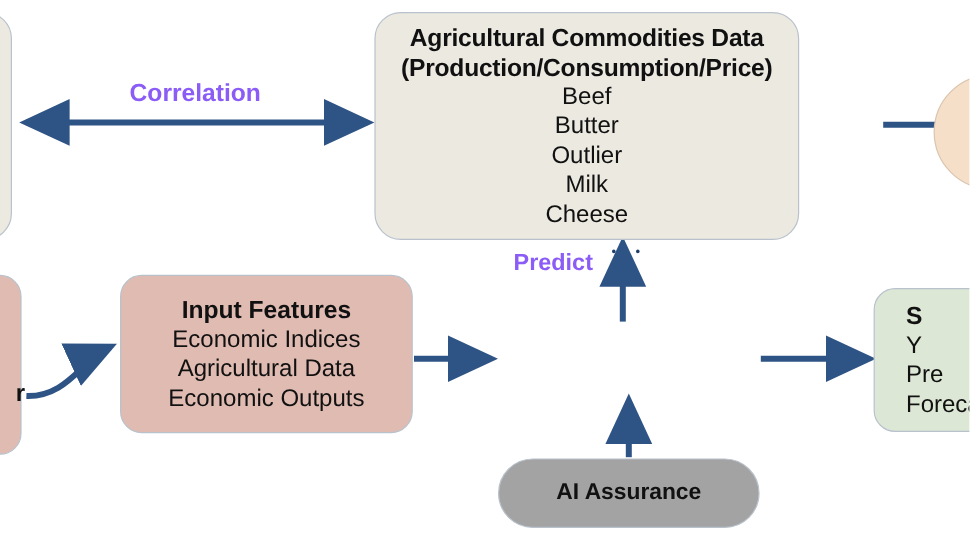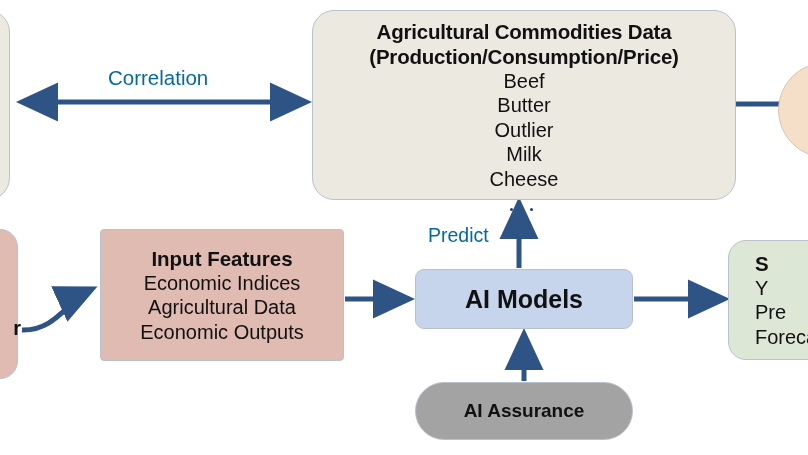--- a/index.html
+++ b/index.html
@@ -33,21 +33,21 @@
     font-weight: bold;
   }
   .node .line {
     font-weight: normal;
   }
 
   
   #agri-commodities-node {
     left: 312px;
     top: 10px;
-    width: 424px;
+    width: 354px;
     height: 190px;
     background: #ECE9E1;
     border-radius: 22px;
     font-size: 20px;
     padding: 6px 10px;
   }
   #agri-commodities-node .title {
     font-size: 20.5px;
     letter-spacing: -0.2px;
   }
@@ -76,21 +76,21 @@
     border: 1.5px solid #d9c4ad;
   }
 
   
   #input-features-node {
     left: 100px;
     top: 229px;
     width: 244px;
     height: 132px;
     background: #E0BBB2;
-    border-radius: 4px;
+    border-radius: 18px;
     font-size: 20px;
   }
   #input-features-node .title { font-size: 20.5px; }
 
   
   #left-salmon-node {
     left: -80px;
     top: 229px;
     width: 98px;
     height: 150px;
@@ -140,37 +140,37 @@
     border-radius: 18px;
     font-size: 20px;
     align-items: flex-start;
     padding-left: 26px;
   }
   #output-node .title { font-size: 20.5px; }
 
   
   .edge-label {
     position: absolute;
-    font-weight: normal;
-    color: #0369a1;
+    font-weight: bold;
+    color: #8b5cf6;
     white-space: nowrap;
   }
   #correlation-label {
     left: 108px;
     top: 66px;
     font-size: 20.5px;
   }
   #causation-label {
     left: 110px;
     top: 125px;
     font-size: 20.5px;
   }
   #predict-label {
     left: 428px;
-    top: 224px;
+    top: 208px;
     font-size: 19.5px;
   }
 
   svg.edges {
     position: absolute;
     left: 0;
     top: 0;
     width: 808px;
     height: 455px;
     pointer-events: none;
@@ -234,23 +234,20 @@
     <span class="clip-text">r</span>
   </div>
 
   <div class="node" id="input-features-node">
     <div class="title">Input Features</div>
     <div class="line">Economic Indices</div>
     <div class="line">Agricultural Data</div>
     <div class="line">Economic Outputs</div>
   </div>
 
-  <div class="node" id="ai-models-node">
-    <div class="title">AI Models</div>
-  </div>
 
   <div class="node" id="ai-assurance-node">
     <div class="title">AI Assurance</div>
   </div>
 
   <div class="node" id="output-node">
     <div class="title">S</div>
     <div class="line">Y</div>
     <div class="line">Pre</div>
     <div class="line">Foreca</div>

